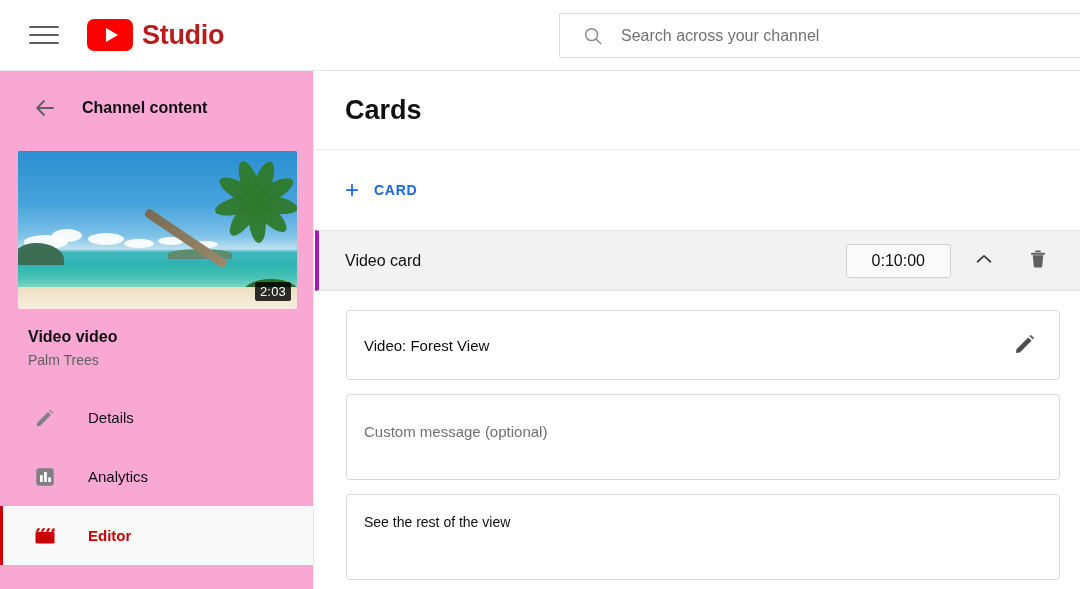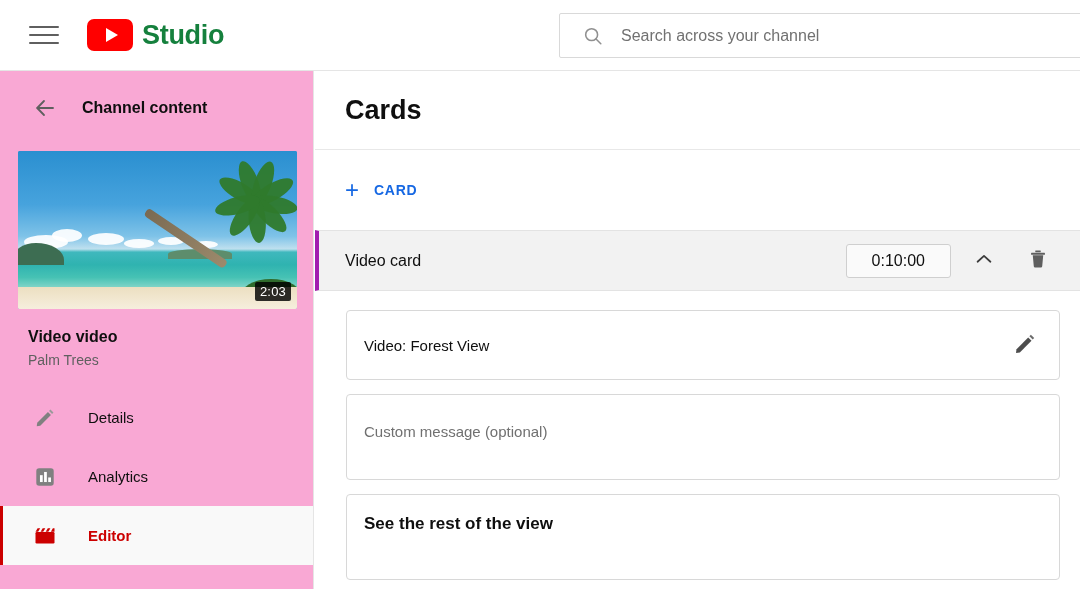--- a/index.html
+++ b/index.html
@@ -33,21 +33,21 @@
     display: flex; align-items: center; justify-content: center;
   }
   .yt-play-tri {
     width: 0; height: 0;
     border-top: 7px solid transparent; border-bottom: 7px solid transparent;
     border-left: 12px solid #ffffff;
     margin-left: 3px;
   }
   .studio-word {
     font-size: 27px; font-weight: bold; letter-spacing: -0.3px;
-    margin-left: 9px; color: #15803d;
+    margin-left: 9px; color: #b91c1c;
   }
   .searchbox {
     position: absolute; left: 559px; top: 13px;
     width: 560px; height: 45px;
     border: 1px solid #d9d9d9; border-radius: 2px; background: #fff;
     display: flex; align-items: center;
   }
   .search-icon { margin-left: 22px; display: flex; align-items: center; }
   .search-input {
     flex: 1; border: none; outline: none; background: transparent;
@@ -185,21 +185,21 @@
   .field-text { font-size: 15px; color: #0f0f0f; }
   .edit-btn {
     margin-left: auto; width: 32px; height: 32px; cursor: pointer;
     display: flex; align-items: center; justify-content: center;
     background: none; border: none;
   }
   .field.msg-field { height: 86px; margin-top: 14px; padding: 28px 17px; }
   .placeholder-text { font-size: 15px; color: #707070; }
   .field.teaser-field { height: 86px; margin-top: 14px; padding: 13px 17px; }
   .field-label { font-size: 13px; color: #8a8a8a; }
-  .field-value { font-size: 17px; color: #0f0f0f; margin-top: 6px; font-weight: bold; }
+  .field-value { font-size: 14px; color: #0f0f0f; margin-top: 6px; font-weight: normal; }
 </style>
 </head>
 <body>
 
 <div id="app">
 
   <div class="topbar">
     <div class="hamburger">
       <span></span>
         <span></span>

